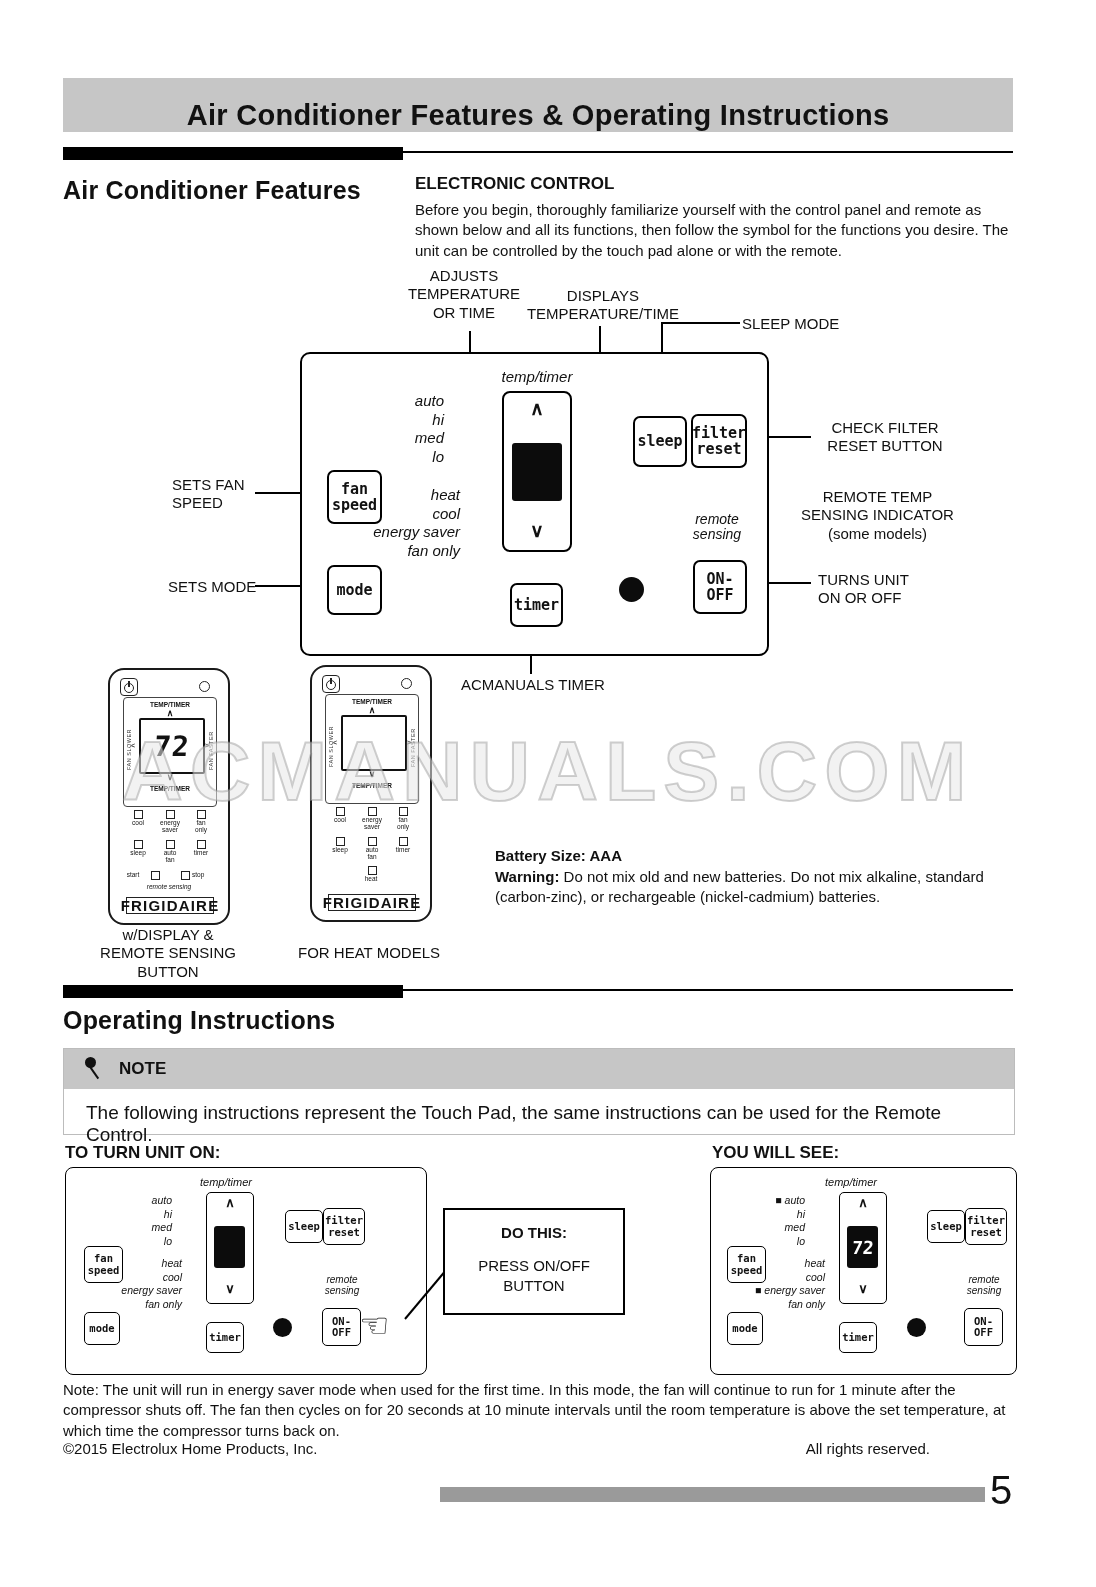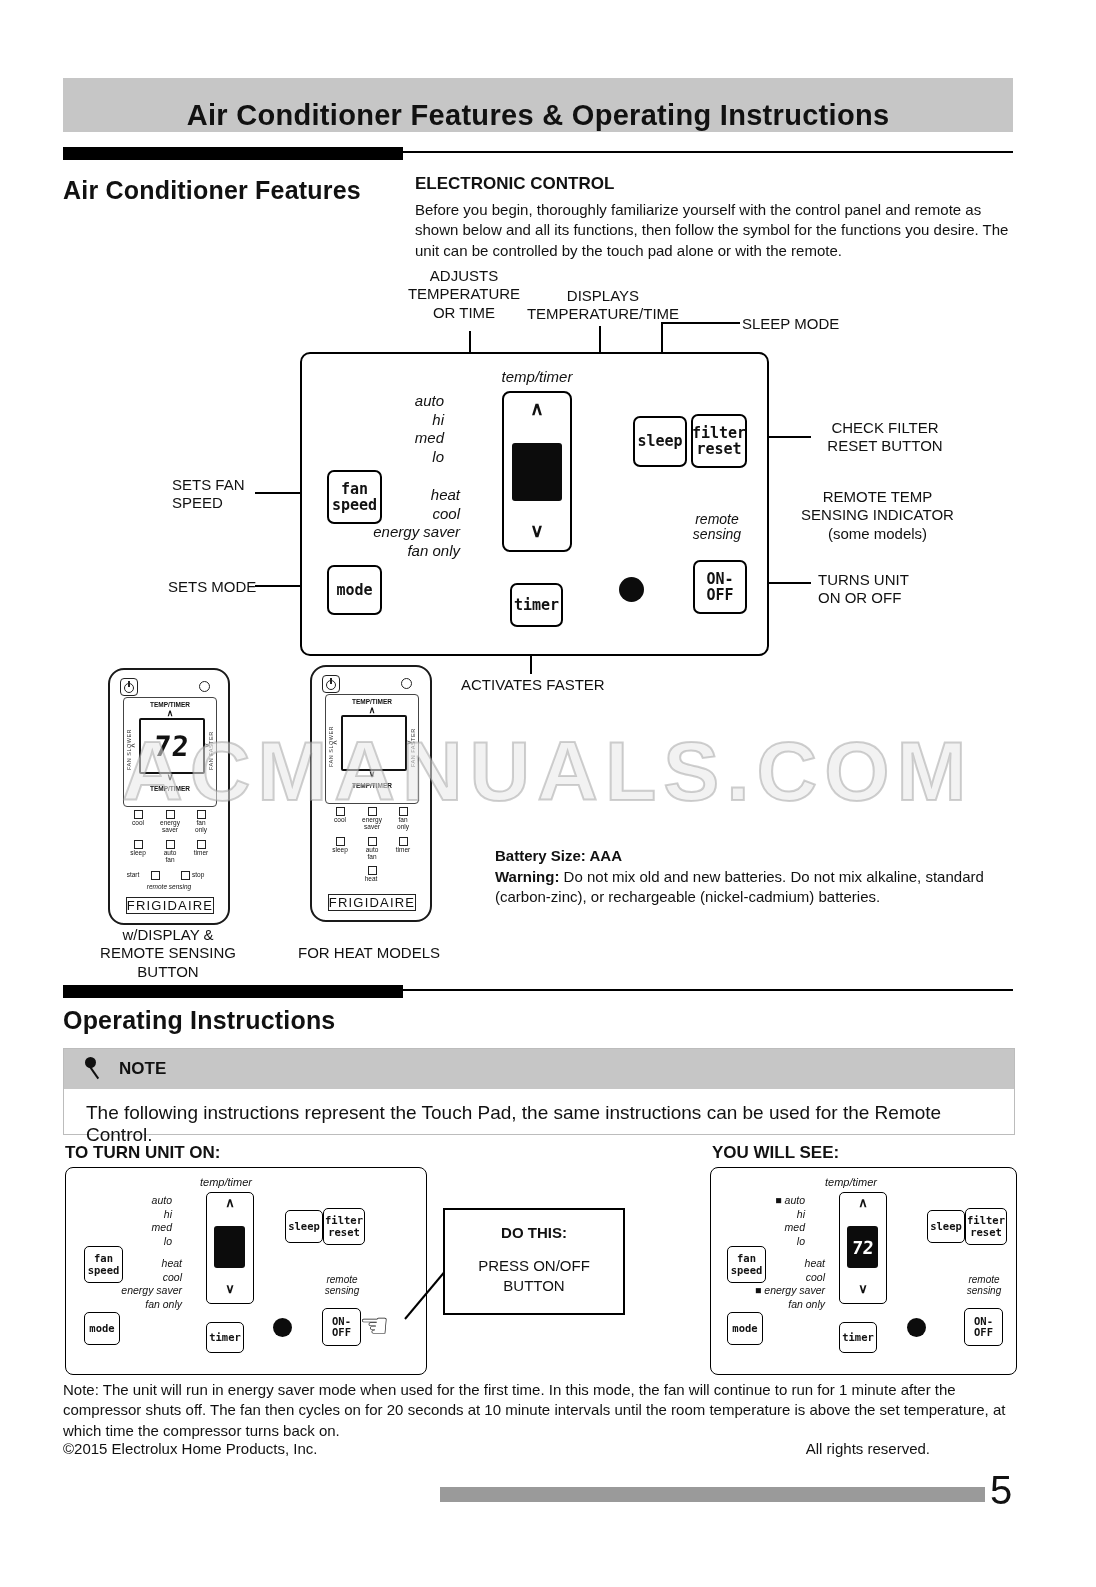--- a/index.html
+++ b/index.html
@@ -38,21 +38,21 @@
   .tri-right{border-top:5px solid transparent;border-bottom:5px solid transparent;border-left:9px solid #000}
   .remote{border:2px solid #1a1a1a;border-radius:16px;background:#fff}
   .cluster{border:1px solid #444;border-radius:4px}
   .rtiny{font-size:6.5px;font-weight:bold;text-align:center;width:100%}
   .rchev{font-size:9px;font-weight:bold;text-align:center;width:100%}
   .rsq{border:1.2px solid #222;width:7px;height:7px;background:#fff}
   .rlbl{font-size:6.5px;line-height:1.15;text-align:center}
   .vtext{writing-mode:vertical-rl;transform:rotate(180deg);font-size:5.5px;letter-spacing:.5px;color:#333}
   .wedge{font-size:7px;font-weight:bold;color:#333}
   .seg{font-family:"DejaVu Sans Mono",monospace;font-weight:bold;transform:skewX(-5deg)}
-  .brand{border:1.2px solid #222;display:flex;align-items:center;justify-content:center;font-size:13px;font-weight:normal;letter-spacing:1.2px}
+  .brand{border:1.2px solid #222;display:flex;align-items:center;justify-content:center;font-size:15px;font-weight:bold;letter-spacing:1.2px}
   .watermark{font-size:84px;font-weight:bold;letter-spacing:7px;color:rgba(232,232,232,.55);-webkit-text-stroke:2px rgba(150,150,150,.45);white-space:nowrap;pointer-events:none}
   .notebox{border:1px solid #bcbcbc;background:#fff}
   .pin-head{position:absolute;left:0;top:3px;width:11px;height:11px;background:#111;border-radius:50%}
   .pin-needle{position:absolute;left:8px;top:11px;width:2px;height:15px;background:#111;transform:rotate(-35deg)}
   .pwr{border:1.5px solid #222;border-radius:4px;width:16px;height:16px;position:relative;background:#fff}
   .pwr::before{content:"";position:absolute;left:3px;top:4px;width:8px;height:8px;border:1.3px solid #222;border-radius:50%}
   .pwr::after{content:"";position:absolute;left:7px;top:2px;width:2px;height:6px;background:#222}
   .ring{border:1.5px solid #222;border-radius:50%;background:#fff}
   .hand{font-size:34px;line-height:1;color:#111}
 </style>
@@ -81,21 +81,21 @@
   <div class="abs callout ctr pre" style="left:810px;top:419px;width:150px">CHECK FILTER
 RESET BUTTON</div>
   <div class="abs callout pre" style="left:172px;top:476px;width:95px">SETS FAN
 SPEED</div>
   <div class="abs callout ctr pre" style="left:795px;top:488px;width:165px">REMOTE TEMP
 SENSING INDICATOR
 (some models)</div>
   <div class="abs callout" style="left:168px;top:578px">SETS MODE</div>
   <div class="abs callout pre" style="left:818px;top:571px;width:110px">TURNS UNIT
 ON OR OFF</div>
-  <div class="abs callout" style="left:461px;top:676px">ACTIVATES FASTER</div>
+  <div class="abs callout" style="left:461px;top:676px">ACMANUALS TIMER</div>
 
   <div class="abs ln" style="left:469px;top:331px;width:2px;height:55px"></div>
   <div class="abs tri tri-down" style="left:464px;top:386px"></div>
 
   <div class="abs ln" style="left:599px;top:326px;width:2px;height:130px"></div>
   <div class="abs ln" style="left:569px;top:454px;width:31px;height:2px"></div>
   <div class="abs tri tri-left" style="left:560px;top:450px"></div>
 
   <div class="abs ln" style="left:661px;top:322px;width:79px;height:2px"></div>
   <div class="abs ln" style="left:661px;top:322px;width:2px;height:83px"></div>

